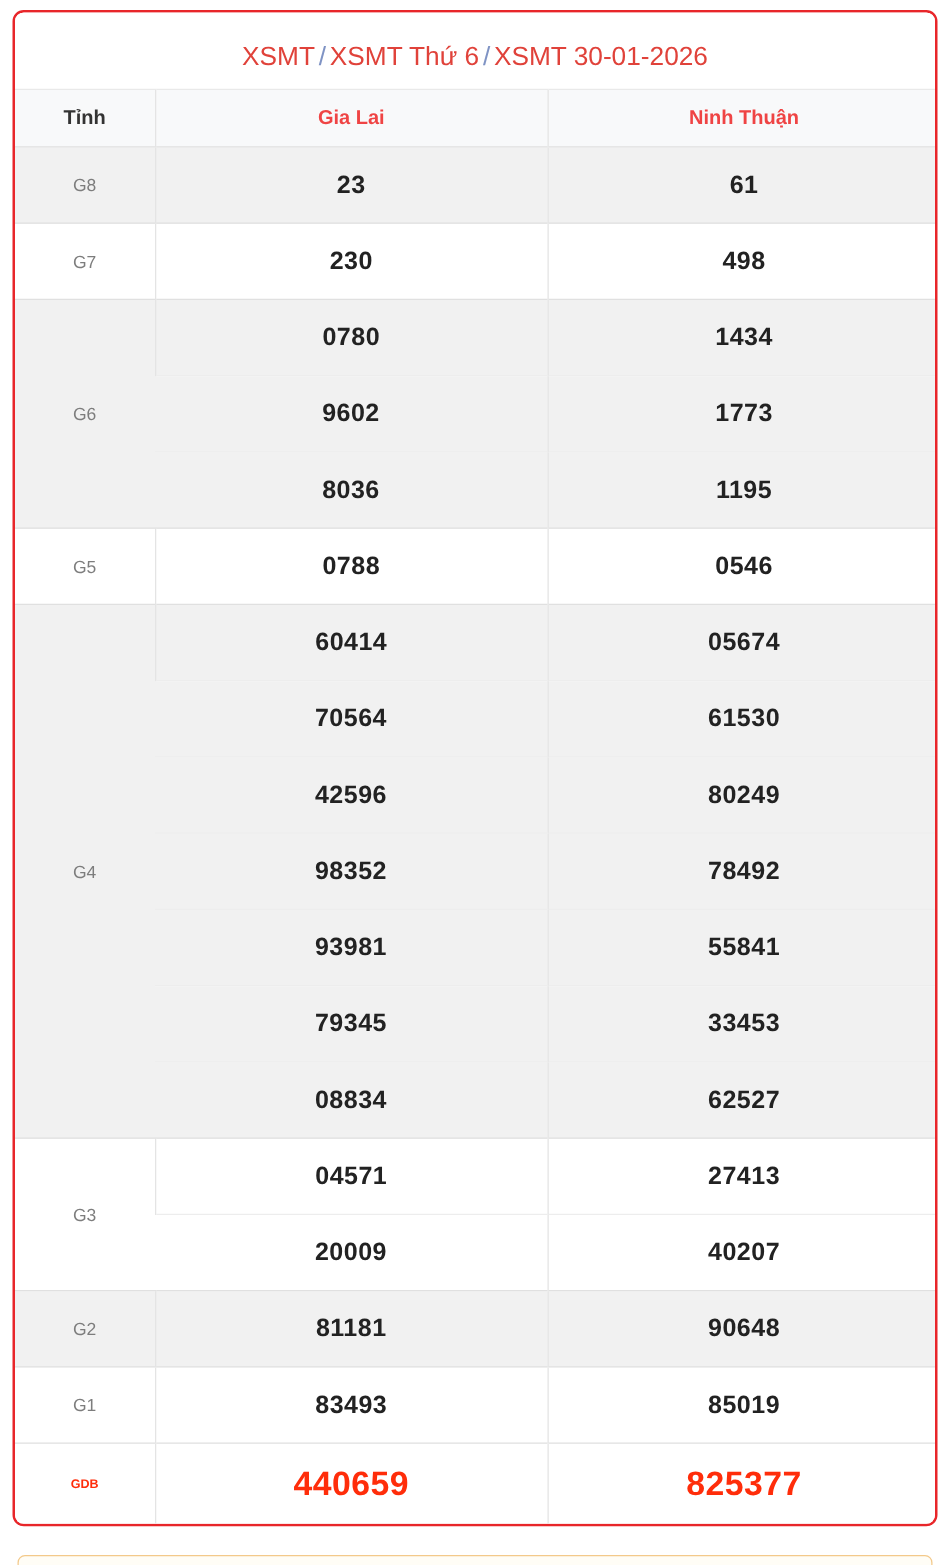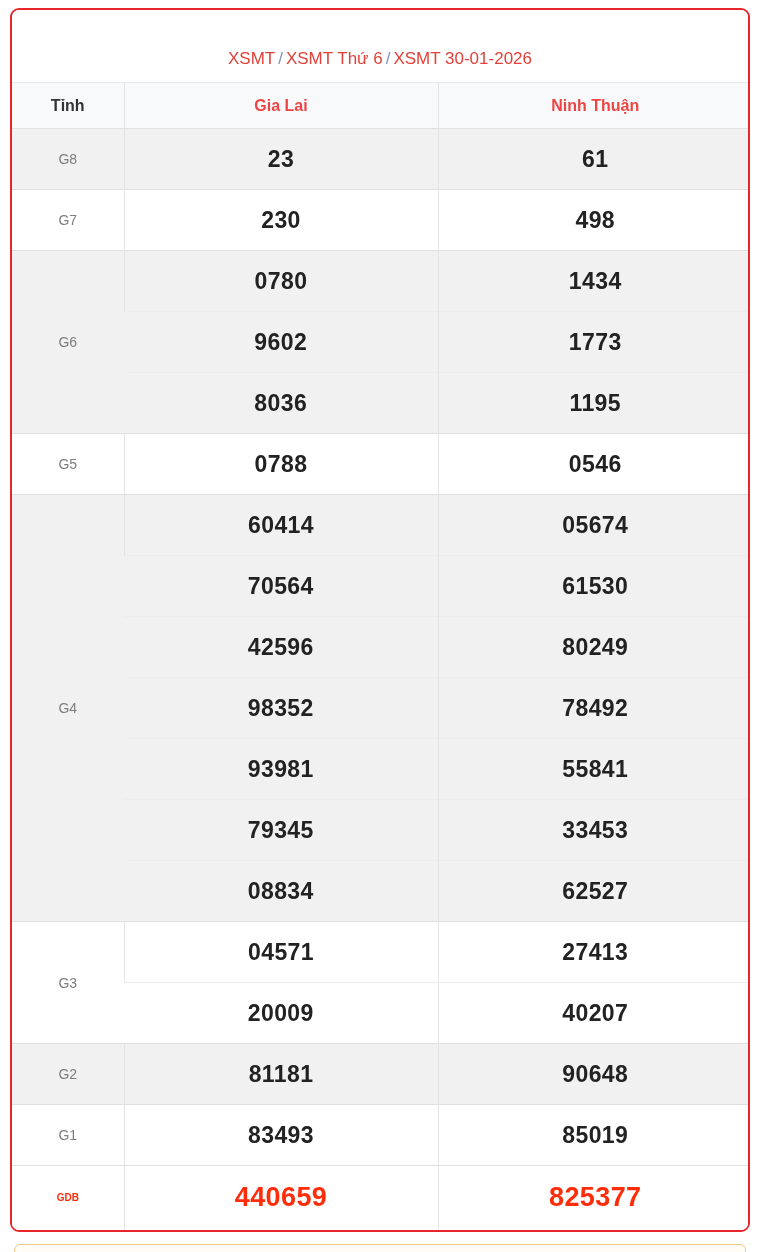--- a/index.html
+++ b/index.html
@@ -39,22 +39,22 @@
 
   .card-title {
     color: #c02727;
     font-size: 23px;
     font-weight: bold;
     letter-spacing: 0.1px;
     line-height: 1.25;
   }
 
   .breadcrumb {
-    margin-top: 24px;
-    font-size: 17px;
+    margin-top: 8px;
+    font-size: 21px;
     line-height: 1.3;
     color: #e0423a;
   }
 
   .breadcrumb .crumb {
     color: #e0423a;
     text-decoration: none;
   }
 
   .breadcrumb .sep {
@@ -99,21 +99,21 @@
 
   
   td.prize-label {
     font-size: 14px;
     color: #7d7d7d;
     font-weight: normal;
   }
 
   
   td.num {
-    font-size: 23px;
+    font-size: 20px;
     font-weight: bold;
     color: #222222;
     height: 61px;
     letter-spacing: 0.4px;
   }
 
   
   tr.shade td { background: #f1f1f1; }
   tr.plain td { background: #ffffff; }
 

